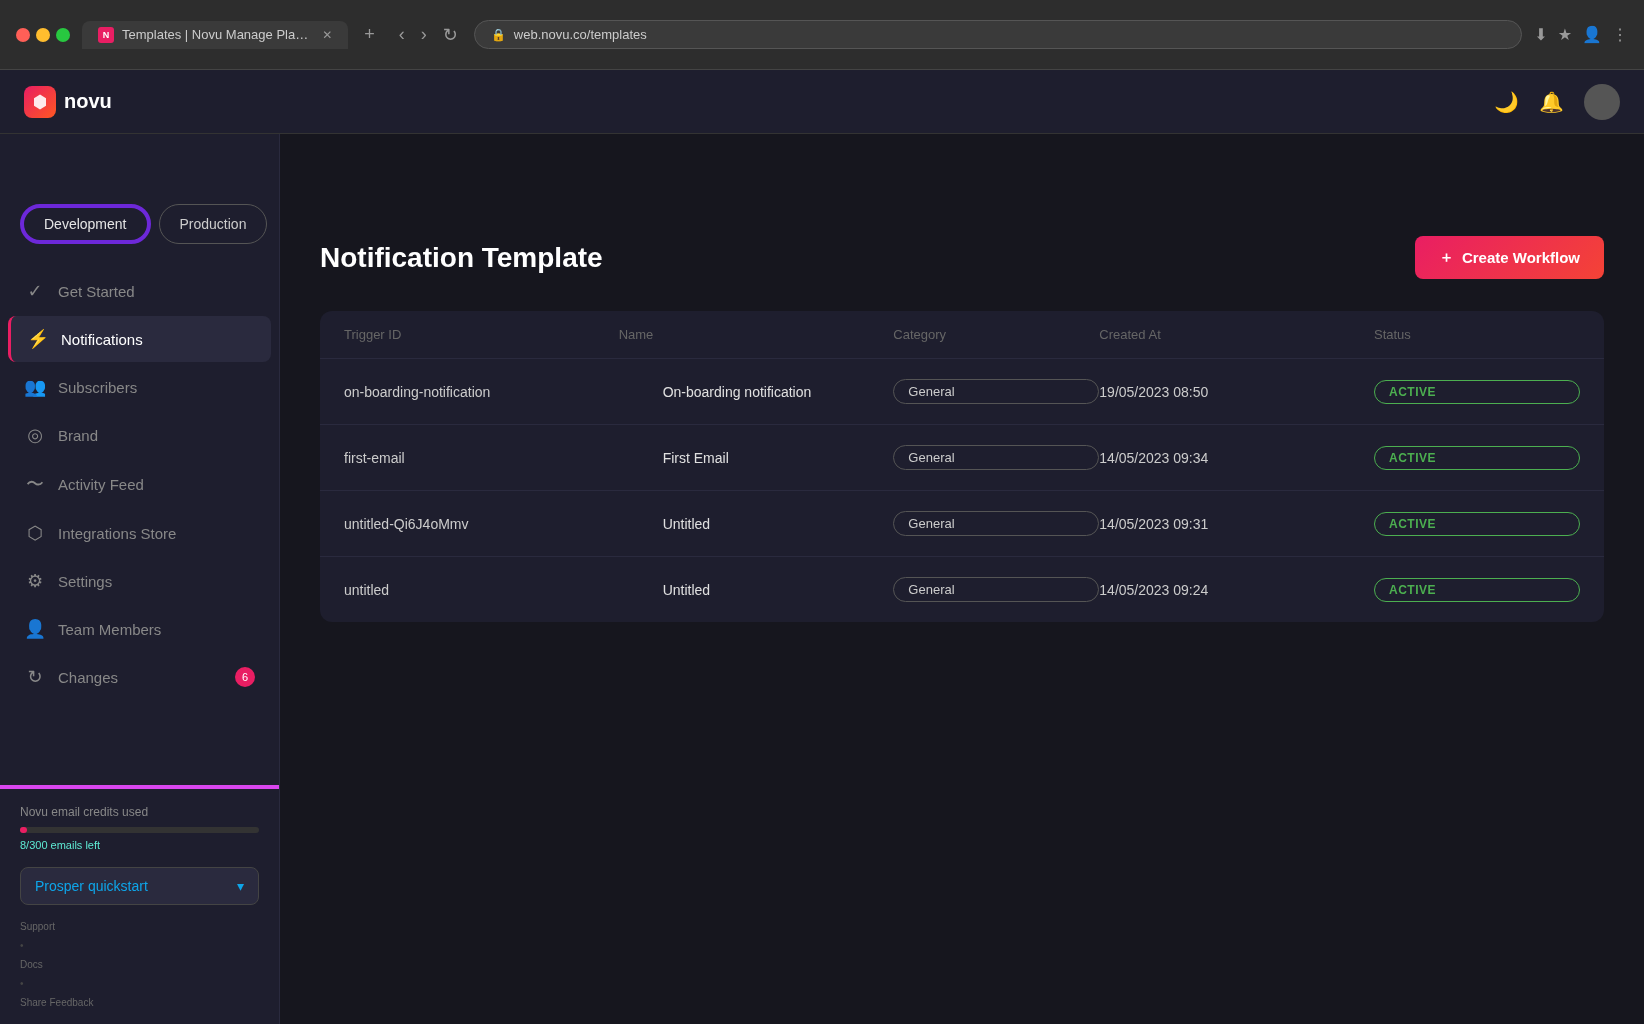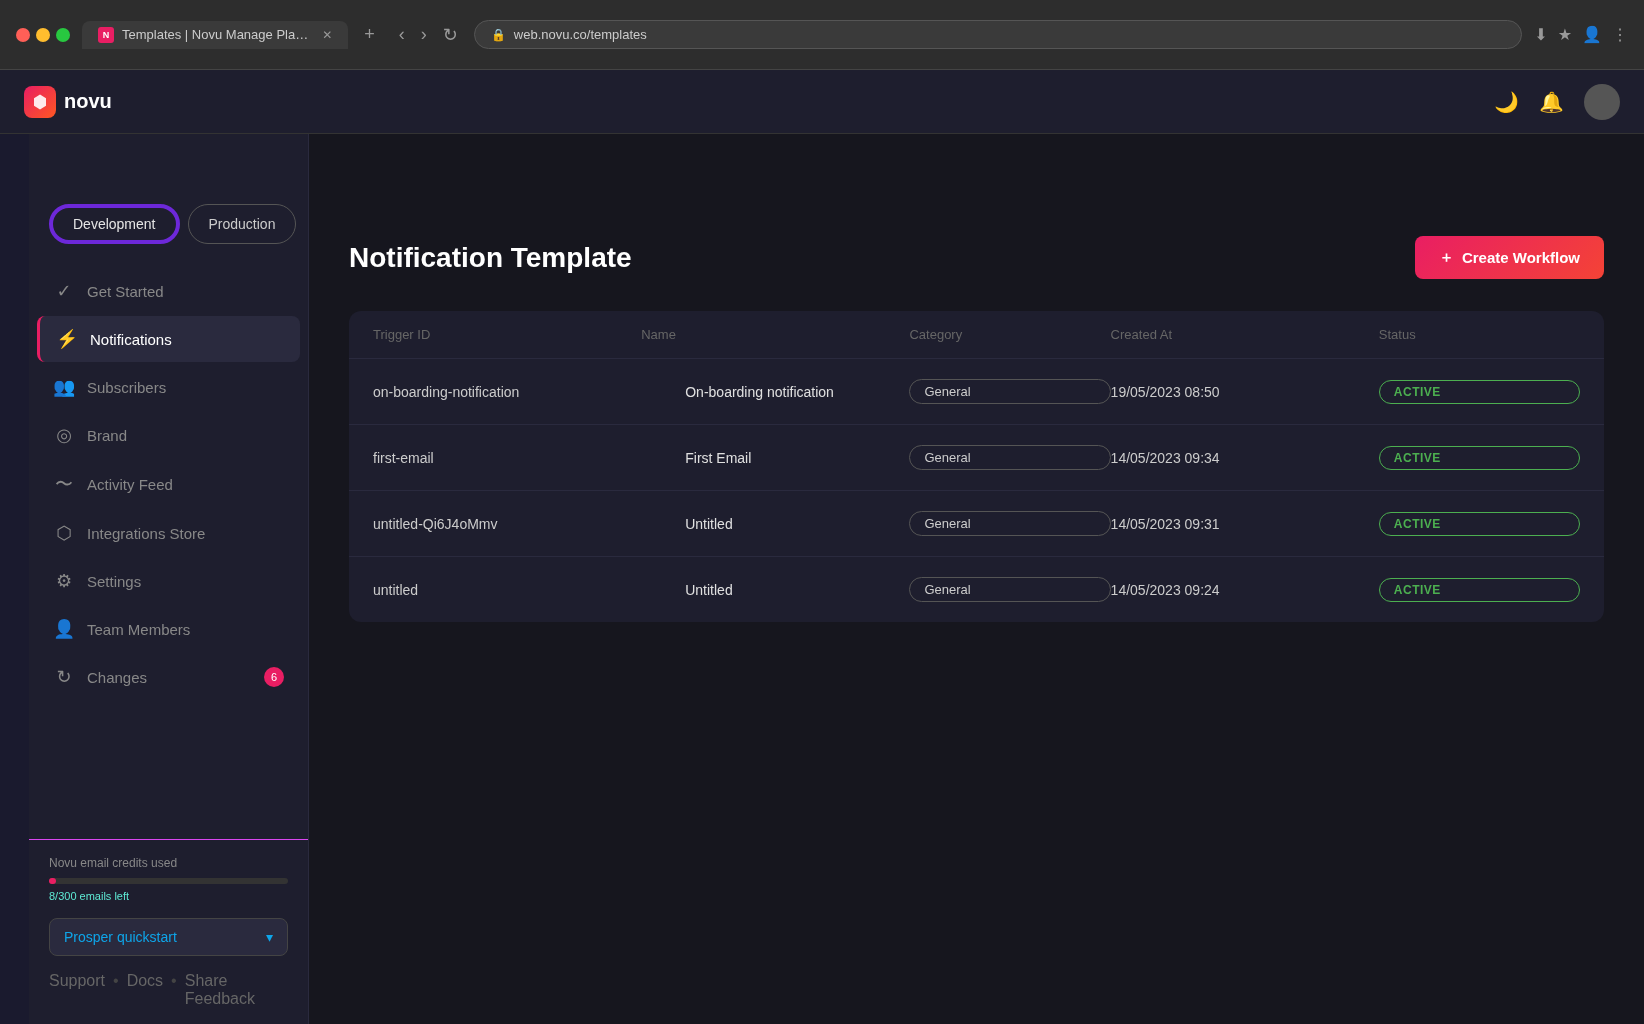--- a/index.html
+++ b/index.html
@@ -67,21 +67,20 @@
       display: flex; align-items: center; gap: 8px;
       font-size: 13px; color: #ccc;
     }
     .lock-icon { color: #aaa; font-size: 12px; }
     .browser-actions { display: flex; gap: 10px; align-items: center; color: #999; font-size: 16px; }
 
     
     .app {
       display: flex;
       height: calc(1024px - 70px);
-      padding-left: 29px;
     }
 
     
     .topbar {
       position: absolute;
       top: 70px;
       left: 0; right: 0;
       height: 64px;
       background: #1e1e2e;
       border-bottom: 1px solid #333;
@@ -165,21 +164,21 @@
       border-radius: 50%;
       width: 20px; height: 20px;
       font-size: 11px;
       display: flex; align-items: center; justify-content: center;
       margin-left: auto;
     }
 
     
     .sidebar-bottom {
       padding: 16px 20px;
-      border-top: 1px solid #d946ef;
+      border-top: 4px solid #d946ef;
     }
     .email-credits-label { font-size: 12px; color: #888; margin-bottom: 8px; }
     .progress-bar {
       width: 100%;
       height: 6px;
       background: #333;
       border-radius: 3px;
       margin-bottom: 6px;
     }
     .progress-fill {
@@ -192,21 +191,21 @@
     .workspace-select {
       background: #2a2a3e;
       border: 1px solid #444;
       border-radius: 8px;
       padding: 10px 14px;
       display: flex; align-items: center; justify-content: space-between;
       cursor: pointer;
       font-size: 14px; color: #0ea5e9;
       margin-bottom: 16px;
     }
-    .footer-links { display: flex; gap: 8px; font-size: 16px; color: #666; }
+    .footer-links { display: flex; gap: 8px; font-size: 10px; color: #666; flex-direction: column; }
     .footer-links span { cursor: pointer; }
     .footer-dot { color: #444; }
 
     
     .main {
       flex: 1;
       background: #16161e;
       padding-top: 134px;
       overflow-y: auto;
     }

